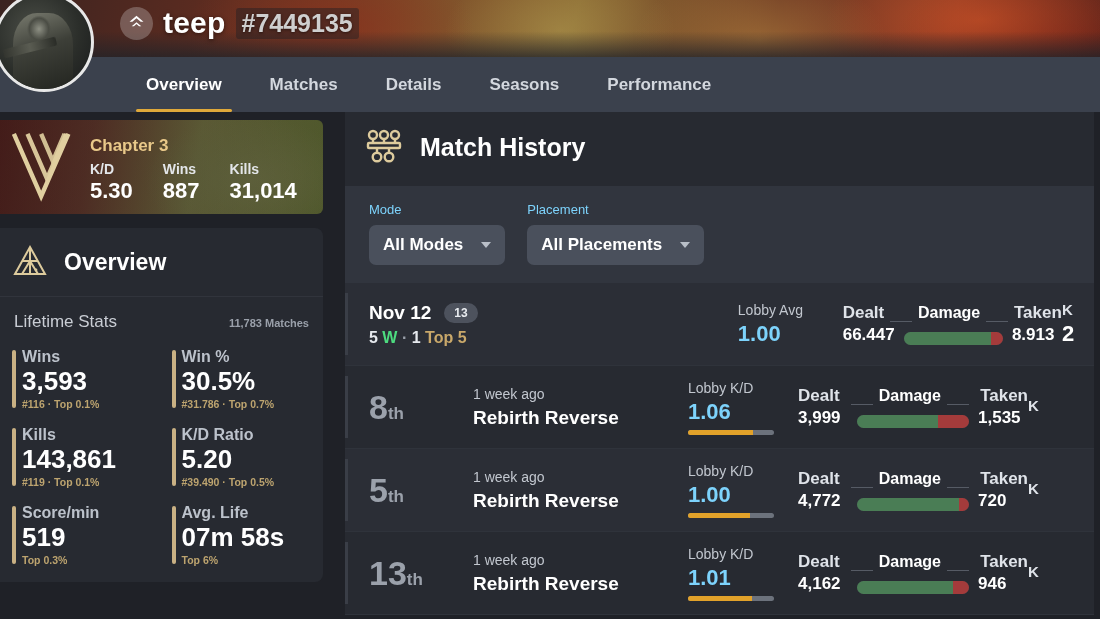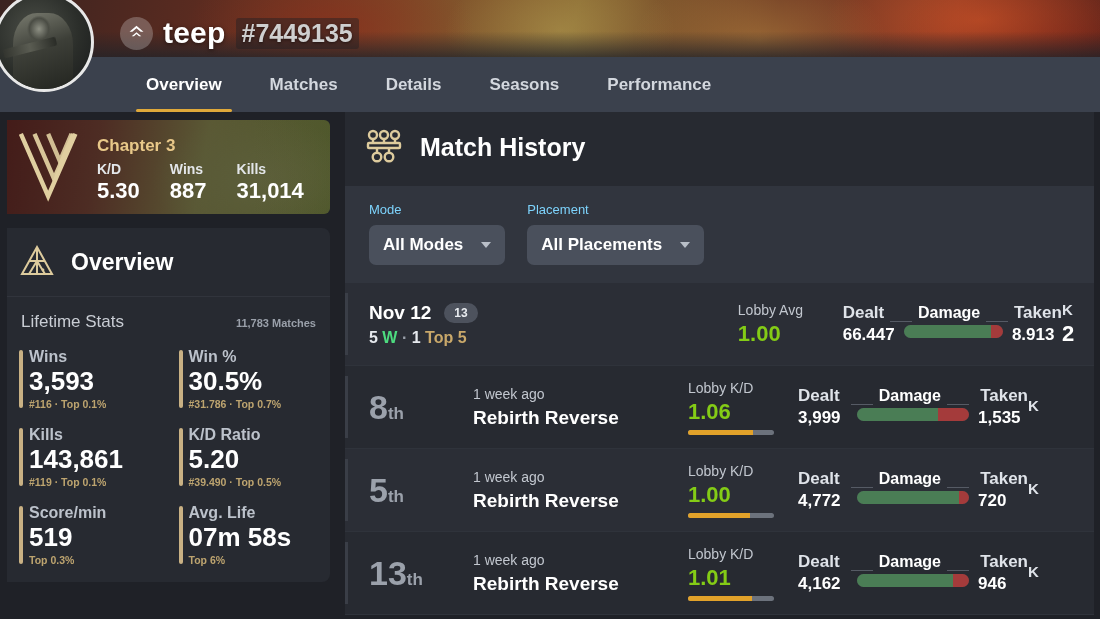--- a/index.html
+++ b/index.html
@@ -43,21 +43,21 @@
     border-radius: 40% 40% 18% 18%;
     filter: blur(0.6px);
   }
   .avatar .gun {
     position: absolute; left: 6px; top: 48px; width: 54px; height: 9px;
     background: linear-gradient(90deg,#33352f,#5a5c52,#2a2c27);
     transform: rotate(-14deg); border-radius: 2px; filter: blur(.4px);
   }
 
   .banner-name-wrap {
-    position: absolute; left: 120px; top: 16px; display: flex;
+    position: absolute; left: 120px; top: 6px; display: flex;
     align-items: center; gap: 10px; z-index: 6;
   }
   .plat-badge {
     width: 33px; height: 33px; border-radius: 50%;
     background: rgba(225,225,225,.28);
     display: flex; align-items: center; justify-content: center;
   }
   .plat-badge svg { width: 21px; height: 21px; }
   .player-name {
     font-size: 30px; font-weight: 700; color: #ffffff;
@@ -83,21 +83,21 @@
   .nav-tab.active { color: #ffffff; }
   .nav-tab.active::after {
     content:""; position: absolute; left: 14px; right: 14px; bottom: 0;
     height: 3px; background: #e0a93a; border-radius: 2px;
   }
 
   
   .page { position: absolute; left: 0; top: 112px; width: 1100px; height: 507px; }
 
   
-  .sidebar { position: absolute; left: 7px; top: 0; width: 323px; }
+  .sidebar { position: absolute; left: 0; top: 0; width: 323px; }
 
   .chapter-card {
     position: relative; margin: 8px 0 0 0; width: 323px; height: 94px;
     border-radius: 0 6px 6px 0; overflow: hidden;
     background:
       radial-gradient(ellipse 150px 90px at 250px 60px, rgba(110,112,70,.85), transparent 70%),
       linear-gradient(100deg,#5a1f1c 0%, #63352a 28%, #6d6b3e 60%, #57612f 100%);
   }
   .chapter-card::after{
     content:""; position:absolute; inset:0;
@@ -186,31 +186,31 @@
   .col-place { width: 104px; display: flex; align-items: baseline; }
   .place-num { font-size: 34px; font-weight: 700; color: #9ba1ab; line-height: 1; }
   .place-suf { font-size: 17px; font-weight: 700; color: #9ba1ab; }
 
   .col-match { width: 215px; }
   .match-ago { font-size: 14px; color: #c2c7cf; margin-bottom: 5px; }
   .match-mode { font-size: 19px; font-weight: 700; color: #ffffff; }
 
   .col-lobby { width: 110px; }
   .lobby-label { font-size: 14px; color: #c2c7cf; margin-bottom: 3px; }
-  .lobby-value { font-size: 22px; font-weight: 700; color: #84cc16; }
+  .lobby-value { font-size: 22px; font-weight: 700; color: #7dd3fc; }
   .lobby-bar { margin-top: 5px; width: 86px; height: 5px; background: #6c727c; border-radius: 3px; overflow: hidden; }
   .lobby-bar > i { display: block; height: 100%; background: #e2a22a; }
 
   .col-dmg { width: 230px; }
   .dmg-top { display: flex; align-items: center; justify-content: space-between; margin-bottom: 2px; }
   .dmg-side { font-size: 17px; font-weight: 700; color: #dfe3e9; }
   .dmg-mid { display: flex; align-items: flex-end; gap: 6px; flex: 1; justify-content: center; }
   .dmg-mid .ln { height: 1px; width: 22px; background: #565b65; }
   .dmg-mid .tx { font-size: 16px; font-weight: 700; color: #ffffff; }
-  .dmg-bottom { display: flex; align-items: flex-start; gap: 9px; }
+  .dmg-bottom { display: flex; align-items: flex-end; gap: 9px; }
   .dmg-num { font-size: 17px; font-weight: 700; color: #ffffff; min-width: 50px; }
   .dmg-num.right { text-align: left; }
   .dmg-bar { flex: 1; height: 13px; border-radius: 7px; overflow: hidden; display: flex; background: #3d424b; }
   .dmg-bar .g { background: #4a7d55; height: 100%; }
   .dmg-bar .r { background: #a43b3b; height: 100%; }
 
   .col-kills { width: 40px; overflow: hidden; }
   .kills-label { font-size: 15px; font-weight: 700; color: #dfe3e9; margin-bottom: 3px; }
   .kills-value { font-size: 22px; font-weight: 700; color: #ffffff; }
 

